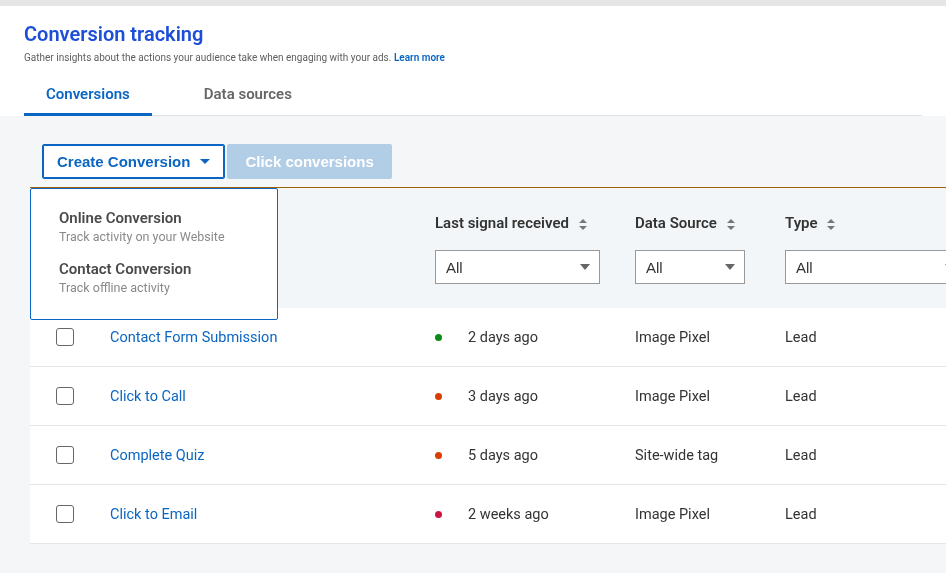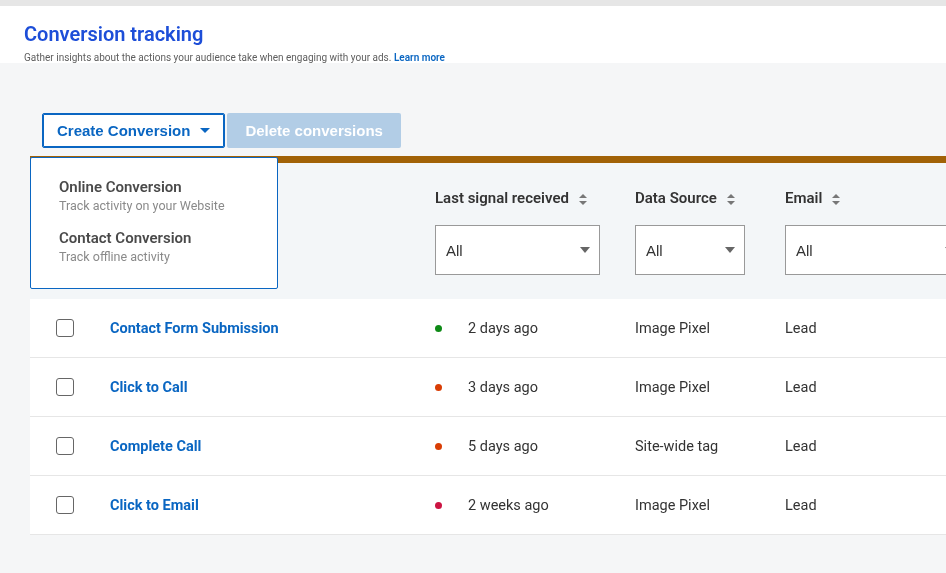--- a/index.html
+++ b/index.html
@@ -117,21 +117,21 @@
     font-weight: 600;
     color: #4a4a4a;
     margin-bottom: 2px;
   }
   .dropdown-item .dd-sub {
     font-size: 12.5px;
     color: #8a8a8a;
   }
   .table-wrap {
     margin-top: 8px;
-    border-top: 7px solid #a16207;
+    border-top: 1px solid #a16207;
     background: #f3f6f8;
   }
   .table {
     width: 100%;
     border-collapse: collapse;
     table-layout: fixed;
   }
   .col-check { width: 70px; }
   .col-name  { width: 325px; }
   .col-signal{ width: 200px; }
@@ -159,21 +159,21 @@
     border-right: 4px solid transparent;
   }
   .sort-icon .up { border-bottom: 4px solid #777; }
   .sort-icon .dn { border-top: 4px solid #777; }
   .filter-row td {
     padding: 0 10px 24px 10px;
     background: #f3f6f8;
   }
   .filter-select, .filter-input {
     width: 100%;
-    height: 50px;
+    height: 34px;
     border: 1px solid #999;
     background: #fff;
     font-size: 15px;
     padding: 0 10px;
     color: #333;
     appearance: none;
     position: relative;
   }
   .select-wrap {
     position: relative;
@@ -202,21 +202,21 @@
     width: 18px; height: 18px;
     border: 1px solid #666;
     border-radius: 3px;
     display: block;
     margin: 0 auto;
     background: #fff;
     cursor: pointer;
   }
   .name-link {
     color: #0a66c2;
-    font-weight: 700;
+    font-weight: 400;
     text-decoration: none;
   }
   .signal-cell {
     display: flex;
     align-items: center;
     gap: 26px;
   }
   .dot {
     width: 7px; height: 7px; border-radius: 50%;
     flex-shrink: 0;
@@ -229,30 +229,34 @@
 <body>
 
 <div class="topbar"></div>
 
 <div class="header">
   <h1 class="page-title">Conversion tracking</h1>
   <p class="page-sub">
     <span>Gather insights about the actions your audience take when engaging with your ads.</span>
     <a href="#">Learn more</a>
   </p>
+  <div class="tabs">
+    <div class="tab active">Conversions</div>
+    <div class="tab">Data sources</div>
+  </div>
 </div>
 
 <div class="content">
 
   <div class="action-row">
     <button class="btn-create">
       <span>Create Conversion</span>
       <span class="caret-down"></span>
     </button>
-    <button class="btn-delete">Delete conversions</button>
+    <button class="btn-delete">Click conversions</button>
 
     <div class="dropdown">
       <div class="dropdown-item">
         <div class="dd-title">Online Conversion</div>
         <div class="dd-sub">Track activity on your Website</div>
       </div>
       <div class="dropdown-item">
         <div class="dd-title">Contact Conversion</div>
         <div class="dd-sub">Track offline activity</div>
       </div>
@@ -280,21 +284,21 @@
               </span>
           </th>
           <th>
             <span>Data Source</span>
             <span class="sort-icon">
                 <span class="up"></span>
                 <span class="dn"></span>
               </span>
           </th>
           <th>
-            <span>Email</span>
+            <span>Type</span>
             <span class="sort-icon">
                 <span class="up"></span>
                 <span class="dn"></span>
               </span>
           </th>
         </tr>
         <tr class="filter-row">
           <td></td>
           <td>
             <input class="filter-input" style="width: 150px;" type="text">
@@ -343,21 +347,21 @@
                 <span>3 days ago</span>
               </div>
             </td>
             <td><span>Image Pixel</span></td>
             <td><span>Lead</span></td>
           </tr>
           <tr class="data-row">
             <td>
               <span class="checkbox"></span>
             </td>
-            <td><a href="#" class="name-link">Complete Call</a></td>
+            <td><a href="#" class="name-link">Complete Quiz</a></td>
             <td>
               <div class="signal-cell">
                 <span class="dot orange"></span>
                 <span>5 days ago</span>
               </div>
             </td>
             <td><span>Site-wide tag</span></td>
             <td><span>Lead</span></td>
           </tr>
           <tr class="data-row">

